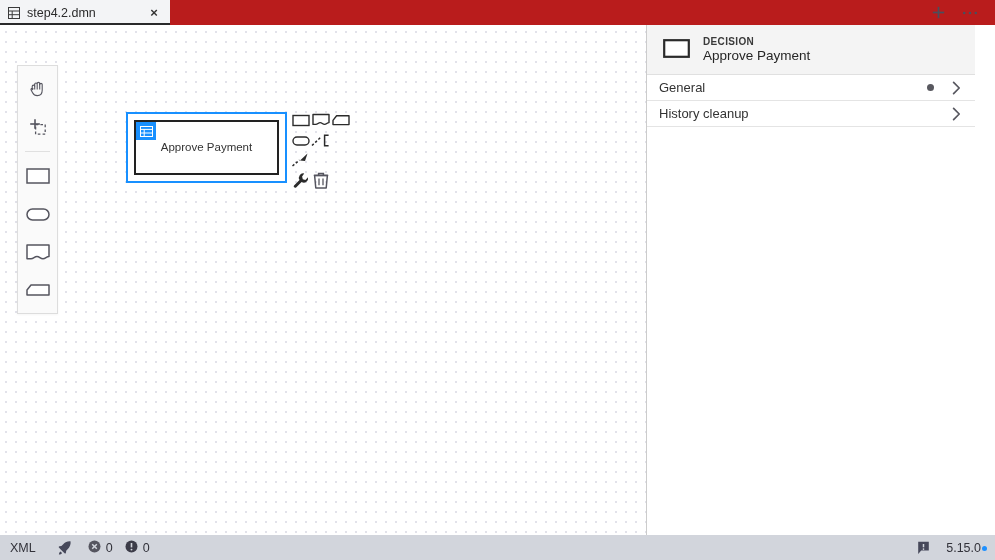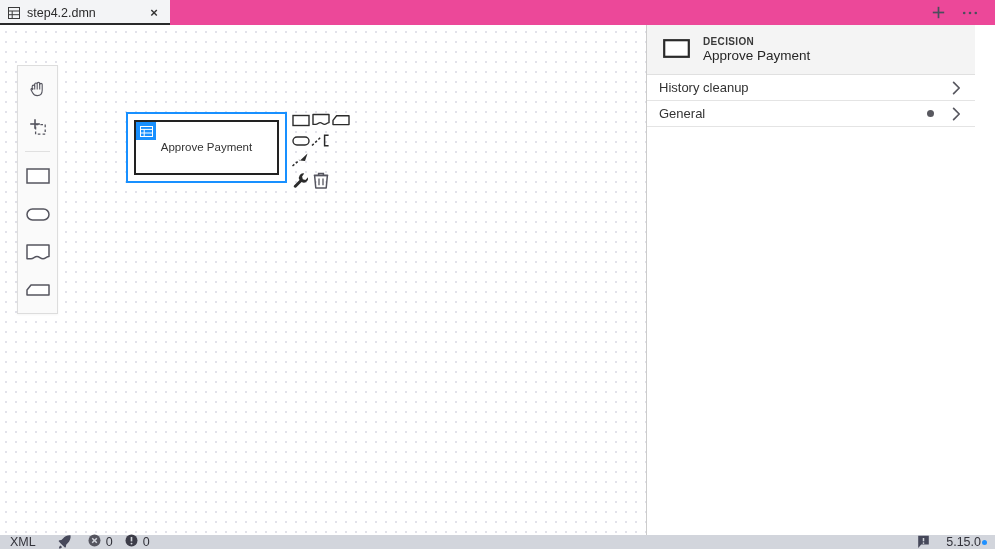--- a/index.html
+++ b/index.html
@@ -7,21 +7,21 @@
     width:995px;height:560px;overflow:hidden;
     font-family:"Liberation Sans", sans-serif;
     font-size:13px;color:#404040;background:#fff;
     -webkit-font-smoothing:antialiased;
   }
   #app{position:relative;width:995px;height:560px;}
 
   
   .tabbar{
     position:absolute;left:0;top:0;width:995px;height:25px;
-    background:#ec4899;display:flex;align-items:stretch;
+    background:#b91c1c;display:flex;align-items:stretch;
   }
   .tab{
     display:flex;align-items:center;gap:7px;
     height:25px;padding:0 9px 0 8px;
     background:#f3f4f6;min-width:170px;box-sizing:border-box;
     position:relative;
   }
   .tab .tab-title{font-size:12.5px;color:#2b2b2b;flex:1;white-space:nowrap;}
   .tab-file-icon{width:12px;height:12px;display:block;flex:none;}
   .tab-close{
@@ -111,21 +111,21 @@
     height:26px;padding:0 14px 0 12px;
     border-bottom:1px solid #e4e4e4;box-sizing:border-box;
     cursor:pointer;background:#fff;
   }
   .props-group-label{flex:1;font-size:13px;color:#333;}
   .props-dot{width:7px;height:7px;border-radius:50%;background:#58585f;margin-right:18px;}
   .props-chevron{color:#57575f;display:flex;align-items:center;}
 
   
   .statusbar{
-    position:absolute;left:0;top:535px;width:995px;height:14px;
+    position:absolute;left:0;top:535px;width:995px;height:25px;
     background:#d2d5dc;display:flex;align-items:center;
     font-size:12.5px;color:#32323a;
   }
   .sb-item{display:flex;align-items:center;height:25px;padding:0 10px;cursor:pointer;}
   .sb-static{display:flex;align-items:center;height:25px;padding:0 10px;}
   .sb-badge{display:flex;align-items:center;gap:5px;padding:0 6px;}
   .sb-spacer{flex:1;}
   .version-wrap{position:relative;display:flex;align-items:center;padding:0 14px 0 6px;justify-content:flex-end;}
   .version-dot{
     position:absolute;right:8px;top:5px;width:5px;height:5px;border-radius:50%;
@@ -297,37 +297,37 @@
             <rect x="1.2" y="1.2" width="24.6" height="16.6" fill="#fff" stroke="#2b2b2b" stroke-width="2.2"></rect>
           </svg>
         </span>
         <span class="props-header-text">
           <span class="props-type">DECISION</span>
           <span class="props-name">Approve Payment</span>
         </span>
       </div>
 
       <div class="props-group">
-        <span class="props-group-label">History cleanup</span>
-        <span class="props-chevron">
-          <svg width="9" height="14" viewBox="0 0 9 14">
-            <path d="M1.6 1.3 L7.2 7 L1.6 12.7" fill="none" stroke="#57575f" stroke-width="1.7" stroke-linecap="round" stroke-linejoin="round"></path>
-          </svg>
-        </span>
-      </div>
-
-      <div class="props-group">
         <span class="props-group-label">General</span>
         <span class="props-dot"></span>
         <span class="props-chevron">
           <svg width="9" height="14" viewBox="0 0 9 14">
             <path d="M1.6 1.3 L7.2 7 L1.6 12.7" fill="none" stroke="#57575f" stroke-width="1.7" stroke-linecap="round" stroke-linejoin="round"></path>
           </svg>
         </span>
       </div>
+
+      <div class="props-group">
+        <span class="props-group-label">History cleanup</span>
+        <span class="props-chevron">
+          <svg width="9" height="14" viewBox="0 0 9 14">
+            <path d="M1.6 1.3 L7.2 7 L1.6 12.7" fill="none" stroke="#57575f" stroke-width="1.7" stroke-linecap="round" stroke-linejoin="round"></path>
+          </svg>
+        </span>
+      </div>
     </div>
   </div>
 
   <div class="statusbar">
     <div class="sb-item">XML</div>
     <div class="sb-item">
       <svg width="16" height="16" viewBox="0 0 16 16">
         <path d="M14.6 1.4 c-2.8 -0.3 -5.6 0.9 -7.6 3 L5.4 6 L3.4 6.3 a0.8 0.8 0 0 0 -0.5 1.3 l1.6 1.6 l2.5 2.5 l1.6 1.6 a0.8 0.8 0 0 0 1.3 -0.5 L10.2 10.7 l1.4 -1.5 c2.1 -2 3.3 -4.9 3 -7.8 z" fill="#46485a"></path>
         <path d="M4.5 11.4 c-1 0.5 -1.5 1.6 -1.6 3.1 c1.5 -0.1 2.6 -0.6 3.1 -1.6 z" fill="#46485a"></path>
       </svg>

